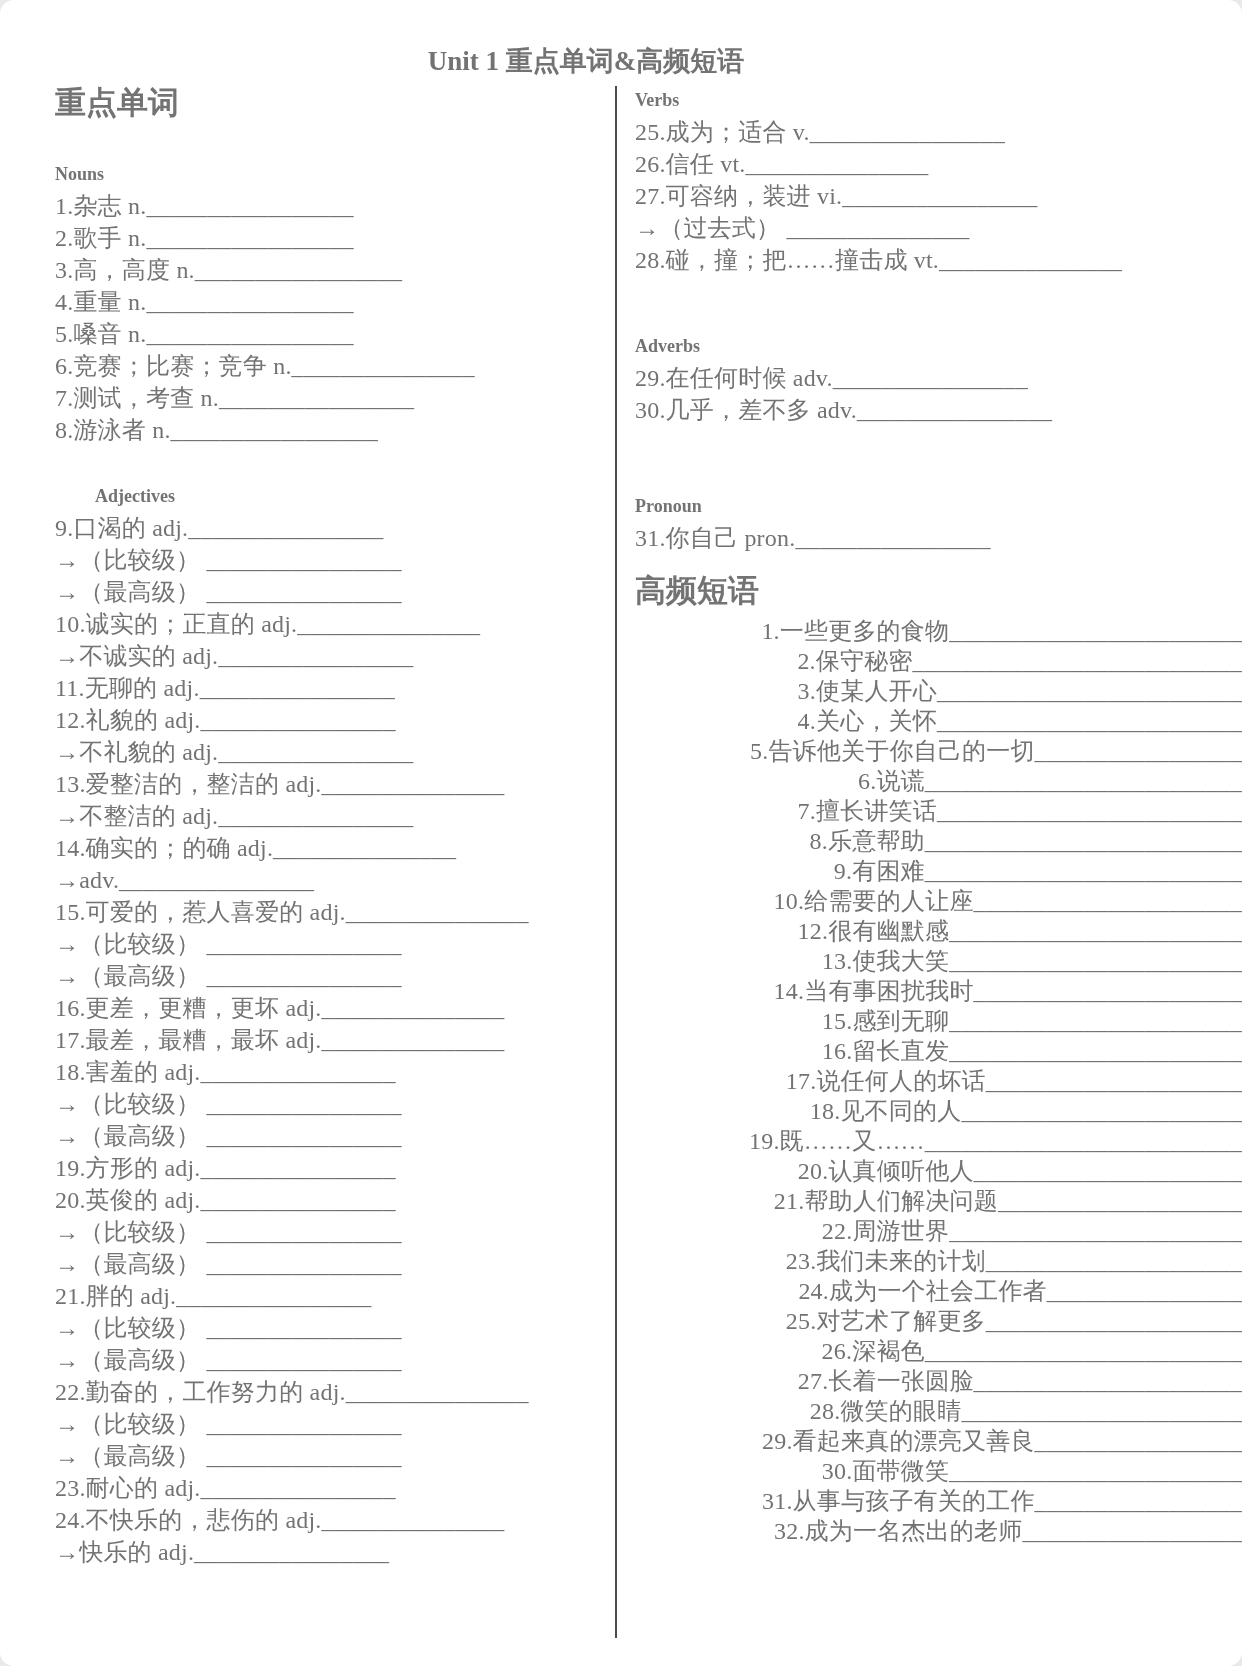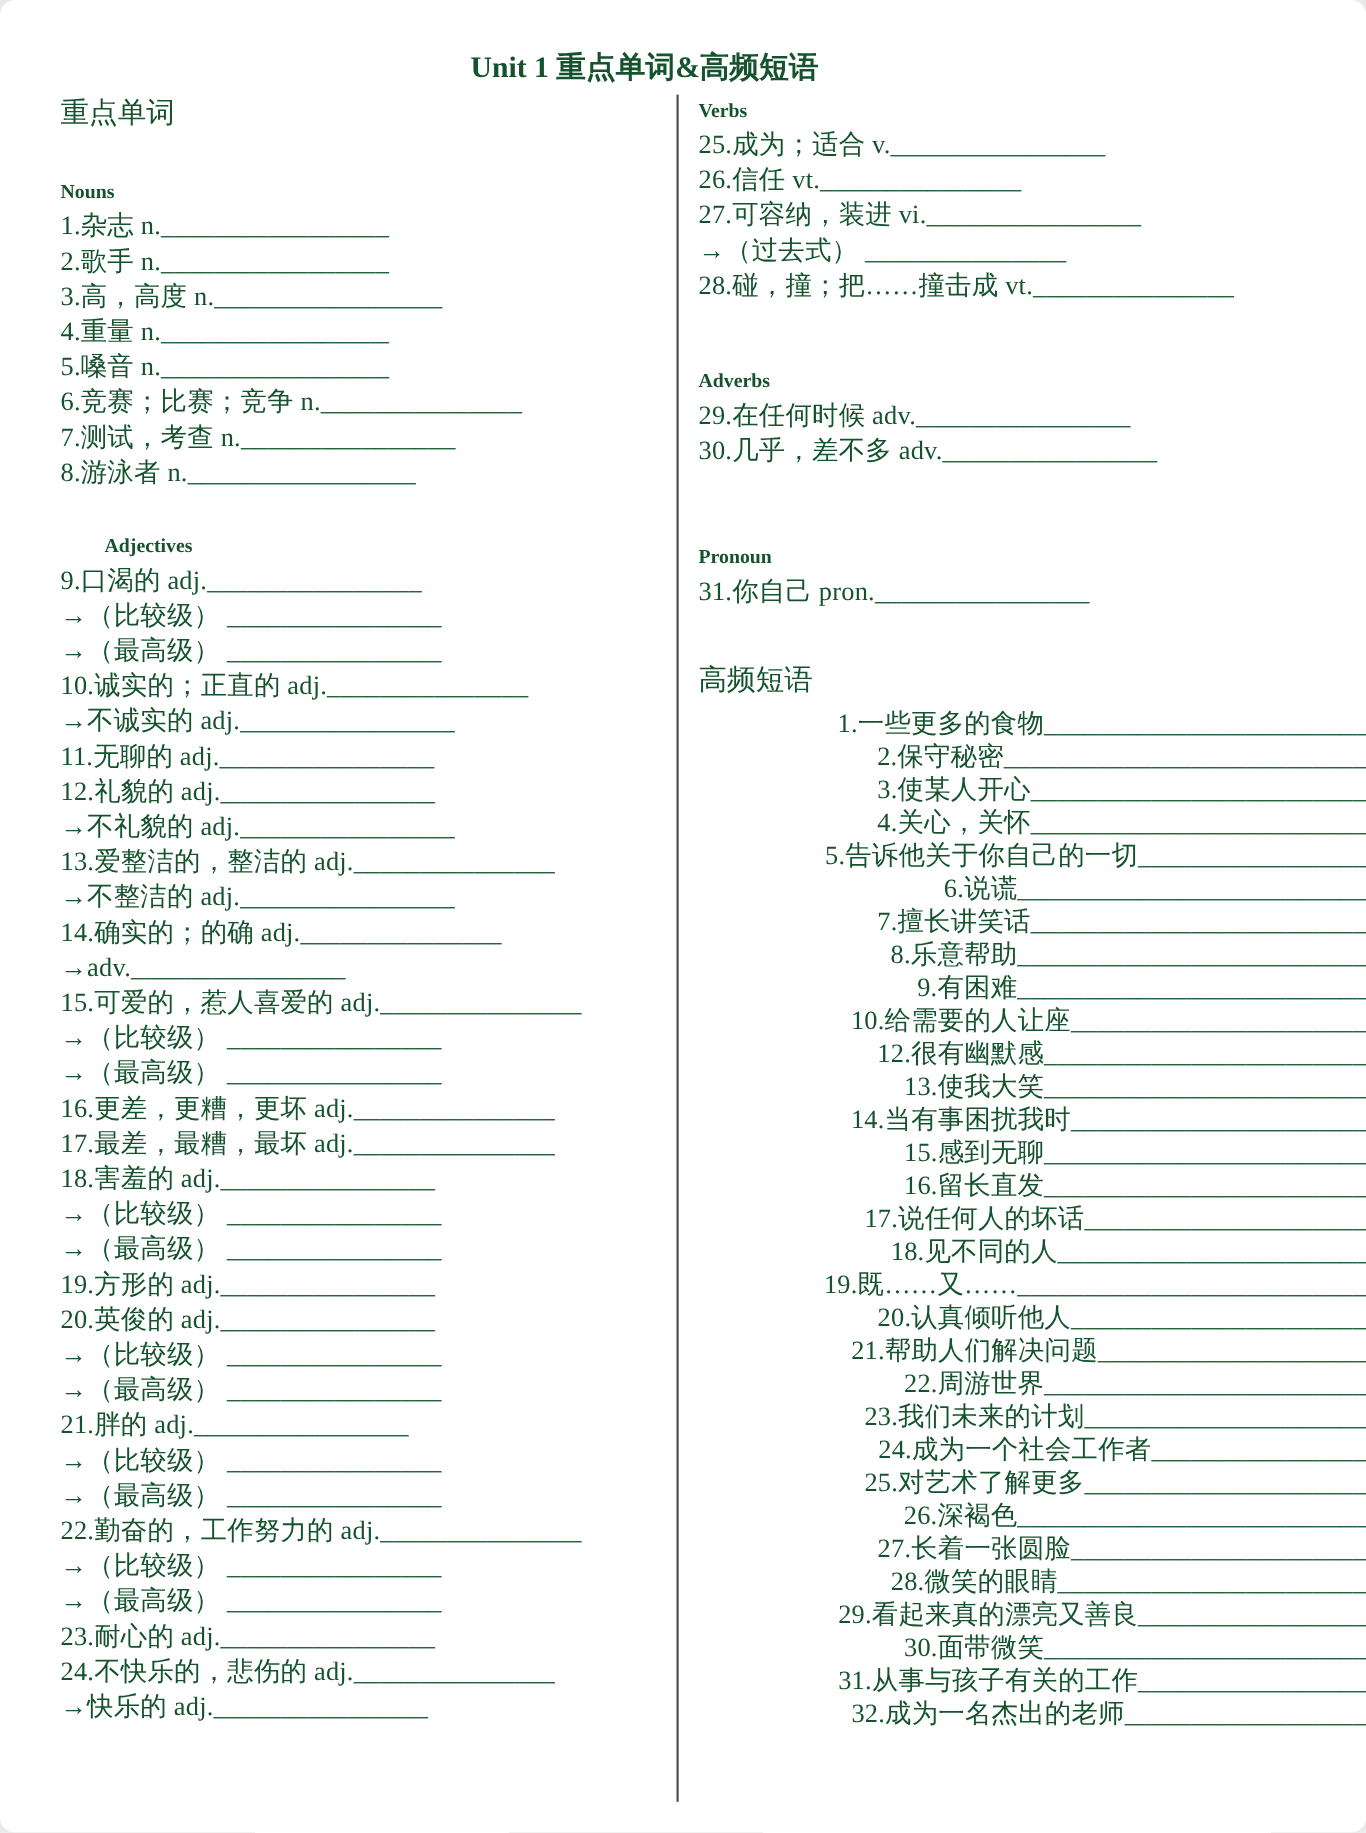--- a/index.html
+++ b/index.html
@@ -4,21 +4,21 @@
 <style>
   html,body { margin:0; padding:0; background:#e9e9e9; }
   .page {
     width:1242px; height:1666px;
     background:#ffffff;
     border-radius:14px;
     box-sizing:border-box;
     margin:0 auto;
     overflow:hidden;
     font-family:"Liberation Serif","DejaVu Serif",serif;
-    color:#14532d;
+    color:#737373;
     position:relative;
   }
   .title {
     text-align:center;
     font-weight:bold;
     font-size:27px;
     padding-top:46px;
     padding-right:70px;
     line-height:30px;
     white-space:nowrap;
@@ -31,43 +31,43 @@
   .col-left { flex:0 0 560px; min-width:0; }
   .divider {
     flex:0 0 2px;
     width:2px;
     height:1552px;
     background:#4d4d4d;
     margin-top:2px;
   }
   .col-right { flex:1; min-width:0; padding-left:18px; }
   .big-heading {
-    font-size:26px;
-    font-weight:normal;
+    font-size:31px;
+    font-weight:bold;
     line-height:38px;
     white-space:nowrap;
   }
   .col-left .big-heading { margin-bottom:36px; }
   .section-header {
     font-size:18px;
     font-weight:bold;
     line-height:32px;
     white-space:nowrap;
   }
   .sh-gap-lg { margin-top:54px; }
   .sh-gap-md { margin-top:64px; }
   .sh-gap-adj { margin-top:34px;margin-left:40px; }
   .line {
     font-size:24px;
     line-height:32px;
     white-space:nowrap;
     overflow:hidden;
     letter-spacing:0.2px;
   }
-  .phrases-heading { margin-top:45px; margin-bottom:6px; }
+  .phrases-heading { margin-top:18px; margin-bottom:6px; }
   .phrases-list .line { line-height:30px;text-align:right; }
 </style>
 </head>
 <body>
 
 <div class="page">
   <div class="title">Unit 1 重点单词&amp;高频短语</div>
 
   <div class="columns">
 

